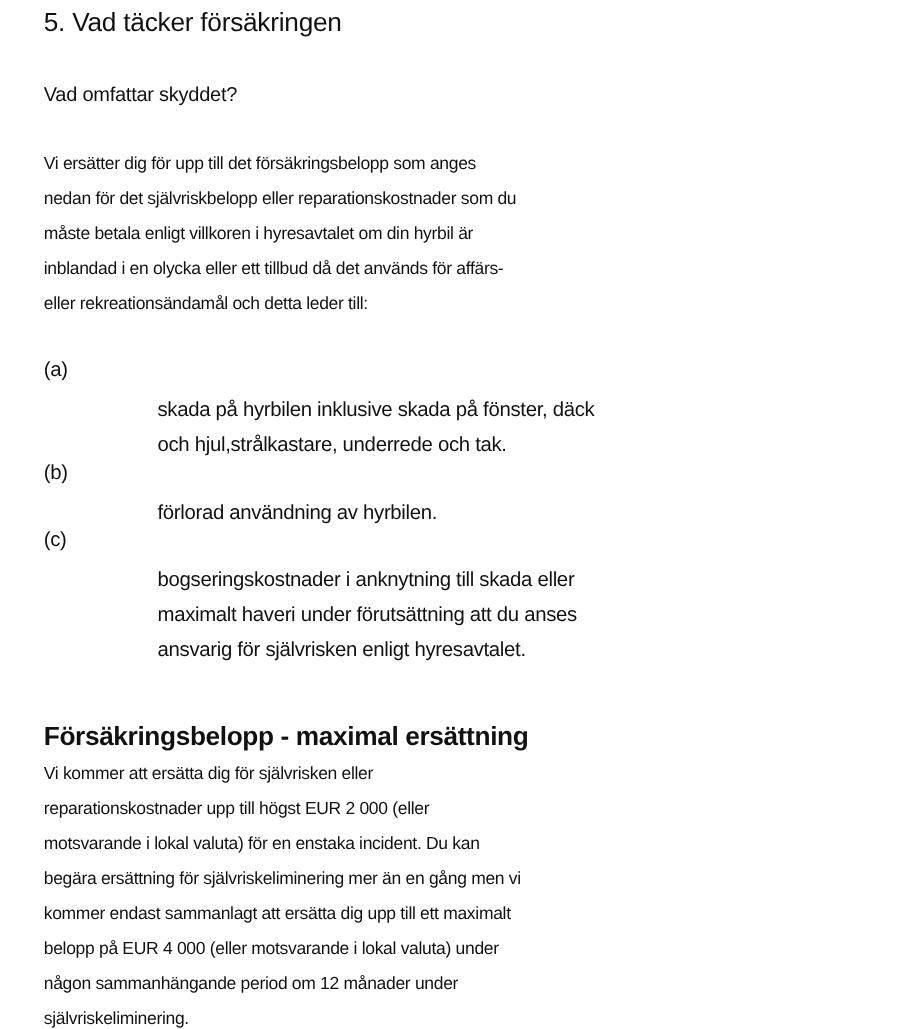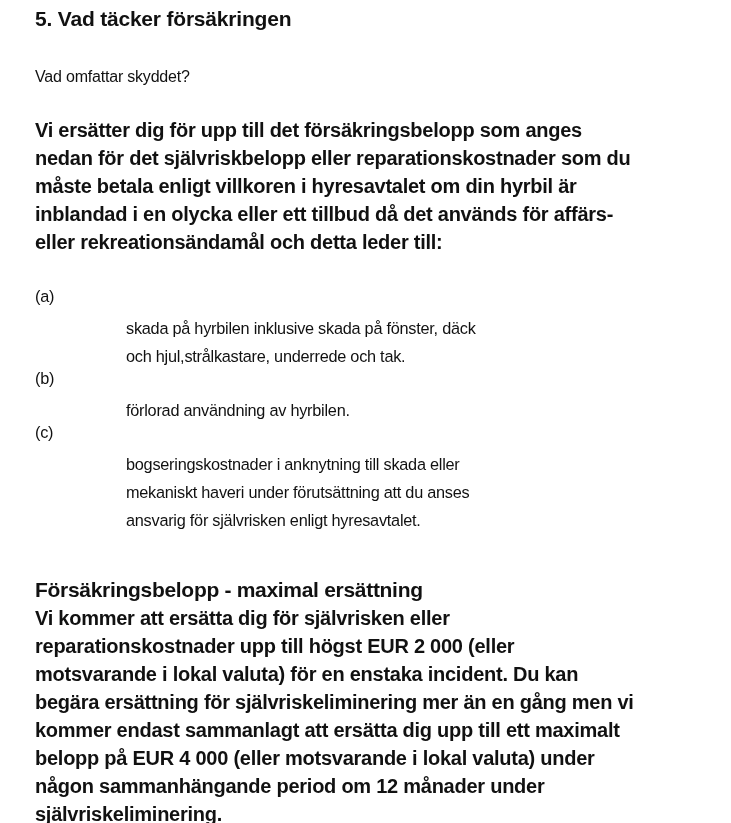--- a/index.html
+++ b/index.html
@@ -19,44 +19,43 @@
       position: absolute;
       left: 35px;
       top: 0;
       width: 560px;
     }
     .h1 {
       position: absolute;
       left: 0;
       top: 4px;
       font-size: 21px;
-      font-weight: bold;
+      font-weight: normal;
       line-height: 30px;
       white-space: nowrap;
       letter-spacing: -0.2px;
     }
     .h3 {
       position: absolute;
       left: 0;
       top: 66px;
       font-size: 16px;
       font-weight: normal;
       line-height: 22px;
       white-space: nowrap;
       letter-spacing: -0.2px;
       text-align: right;
     }
     .para {
       position: absolute;
       left: 0;
-      font-size: 20px;
+      font-size: 14px;
       line-height: 28px;
       letter-spacing: -0.25px;
       white-space: nowrap;
-      font-weight: bold;
     }
     .para .line { display: block; height: 28px; }
     #intro { top: 116px; }
     .list-item {
       position: absolute;
       left: 0;
       font-size: 16.3px;
       line-height: 28px;
       letter-spacing: -0.25px;
       white-space: nowrap;
@@ -116,21 +115,21 @@
     <span class="marker">(b)</span>
     <span class="text">
       <span class="line">förlorad användning av hyrbilen.</span>
     </span>
   </div>
 
   <div class="list-item" id="item-c">
     <span class="marker">(c)</span>
     <span class="text">
       <span class="line">bogseringskostnader i anknytning till skada eller</span>
-      <span class="line">mekaniskt haveri under förutsättning att du anses</span>
+      <span class="line">maximalt haveri under förutsättning att du anses</span>
       <span class="line">ansvarig för självrisken enligt hyresavtalet.</span>
     </span>
   </div>
 
   <div class="h2">Försäkringsbelopp - maximal ersättning</div>
 
   <div class="para" id="body2">
     <span class="line">Vi kommer att ersätta dig för självrisken eller</span>
     <span class="line">reparationskostnader upp till högst EUR 2 000 (eller</span>
     <span class="line">motsvarande i lokal valuta) för en enstaka incident. Du kan</span>

